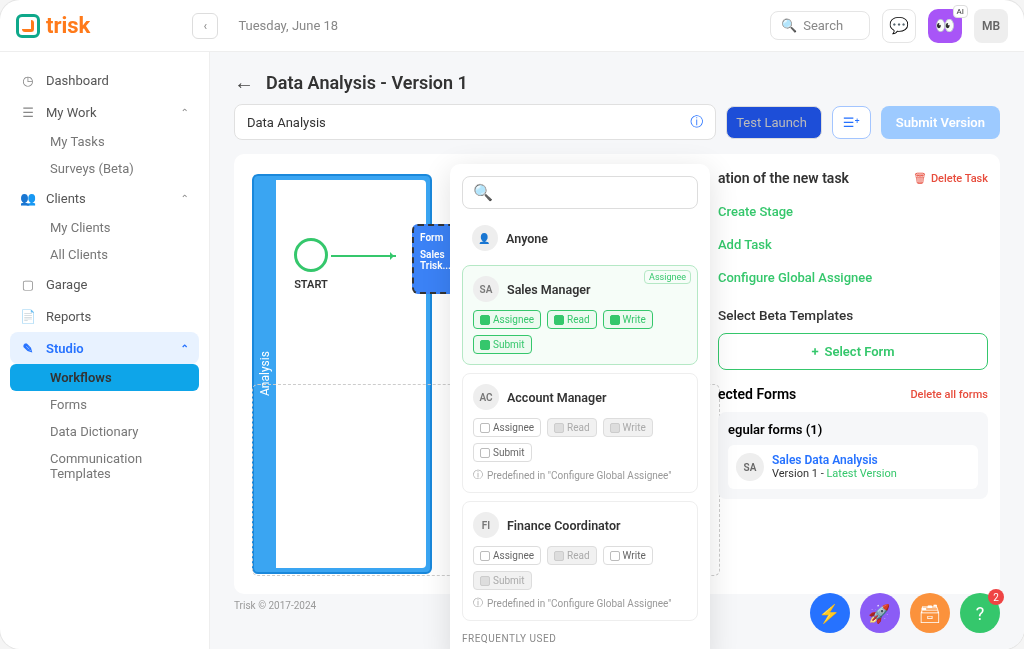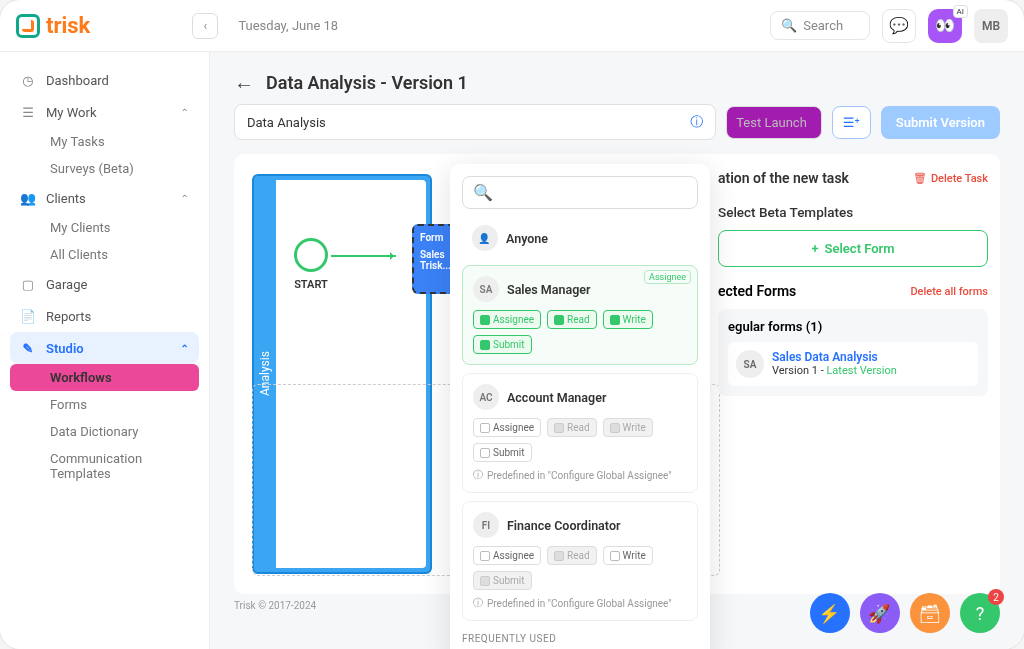--- a/index.html
+++ b/index.html
@@ -16,32 +16,32 @@
 .icon-btn { width: 34px; height: 34px; border: 1px solid #e5e5e5; border-radius: 8px; display: flex; align-items: center; justify-content: center; color:#888; font-size: 16px; }
 .ai-badge { width: 34px; height: 34px; border-radius: 10px; background: #a855f7; display: flex; align-items: center; justify-content: center; color: #fff; font-size: 16px; position: relative; }
 .ai-badge::after { content: "AI"; position: absolute; top: -4px; right: -6px; background: #fff; color:#333; font-size: 8px; padding: 1px 3px; border-radius: 4px; border:1px solid #ddd; }
 .user-badge { width: 34px; height: 34px; border-radius: 8px; background: #eee; display:flex; align-items:center; justify-content:center; font-size: 12px; color:#666; font-weight:600; }
 .body { flex: 1; display: flex; overflow: hidden; }
 .sidebar { width: 210px; border-right: 1px solid #eee; padding: 12px 10px; overflow-y: auto; font-size: 13px; }
 .nav-item { display: flex; align-items: center; gap: 10px; padding: 8px 10px; border-radius: 8px; color: #555; cursor: pointer; }
 .nav-item .chev { margin-left: auto; color: #888; font-size: 10px; }
 .nav-sub { padding: 6px 10px 6px 40px; color: #777; font-size: 13px; cursor: pointer; border-radius: 6px; }
 .nav-item.active { background: #e8f2ff; color: #2672ff; font-weight: 600; }
-.nav-sub.active { background: #ec4899; font-weight: 600; color:#333; }
+.nav-sub.active { background: #0ea5e9; font-weight: 600; color:#333; }
 .nav-icon { width: 16px; height: 16px; display: inline-flex; align-items: center; justify-content: center; color:#888; }
 .main { flex: 1; background: #f6f7f9; position: relative; overflow: hidden; }
 .page-header { display: flex; align-items: center; gap: 12px; padding: 18px 24px 10px; }
 .page-title { font-size: 18px; font-weight: 600; color: #333; }
 .back-arrow { font-size: 20px; color:#444; cursor:pointer; }
 .action-row { display: flex; align-items: center; gap: 10px; padding: 0 24px 14px; }
 .name-input { flex: 1; border: 1px solid #e0e0e0; border-radius: 8px; padding: 8px 12px; font-size: 13px; background: #fff; display:flex; align-items:center; }
 .name-input span:first-child { flex:1; color:#333; }
 .info-icon { color: #2672ff; }
 .btn { border-radius: 8px; padding: 8px 14px; font-size: 13px; cursor: pointer; border: 1px solid transparent; display:flex; align-items:center; gap:6px; }
-.btn-test { background: #a21caf; border-color: #ddd; color: #bbb; padding-left: 9px; }
+.btn-test { background: #1d4ed8; border-color: #ddd; color: #bbb; padding-left: 9px; }
 .btn-icon { background: #fff; border-color: #a3c5ff; color:#2672ff; padding: 8px 10px; }
 .btn-submit { background: #9dcaff; color: #fff; font-weight: 600; }
 .canvas { margin: 0 24px; background: #fff; border-radius: 10px; height: 440px; position: relative; padding: 12px; }
 .canvas-toolbar { position:absolute; top: 24px; left: 74px; display:flex; gap: 14px; color:#2672ff; font-size:14px; }
 .stage { position:absolute; left: 18px; top: 20px; bottom: 20px; width: 180px; background: #3aa5f2; border-radius: 6px; border:2px solid #1a88db; display:flex; }
 .stage-label { writing-mode: vertical-rl; transform: rotate(180deg); padding: 10px 4px; color:#fff; font-size: 12px; text-align:center; }
 .stage-body { flex:1; background:#fff; margin: 4px 4px 4px 0; border-radius: 0 4px 4px 0; position:relative; }
 .start-node { position:absolute; top: 58px; left: 18px; text-align:center; }
 .start-circle { width: 34px; height:34px; border:3px solid #35c76c; border-radius:50%; margin:0 auto 6px; }
 .start-label { font-size: 11px; color:#333; font-weight:600; }
@@ -189,20 +189,25 @@
           </div>
 
         <div class="right-panel">
           <div class="rp-header">
             <span>ation of the new task</span>
             <span class="delete-link">
                 <span>🗑</span>
                 <span>Delete Task</span>
               </span>
           </div>
+          <div class="rp-links">
+            <span class="rp-link">Create Stage</span>
+            <span class="rp-link">Add Task</span>
+            <span class="rp-link">Configure Global Assignee</span>
+          </div>
           <div class="rp-section-title">Select Beta Templates</div>
           <div class="select-form-btn">
               <span>+</span>
               <span>Select Form</span>
             </div>
           <div class="selected-header">
             <span>ected Forms</span>
             <span class="delete-link" style="color:#e74c3c;font-size:11px">Delete all forms</span>
           </div>
           <div class="regular-forms">

